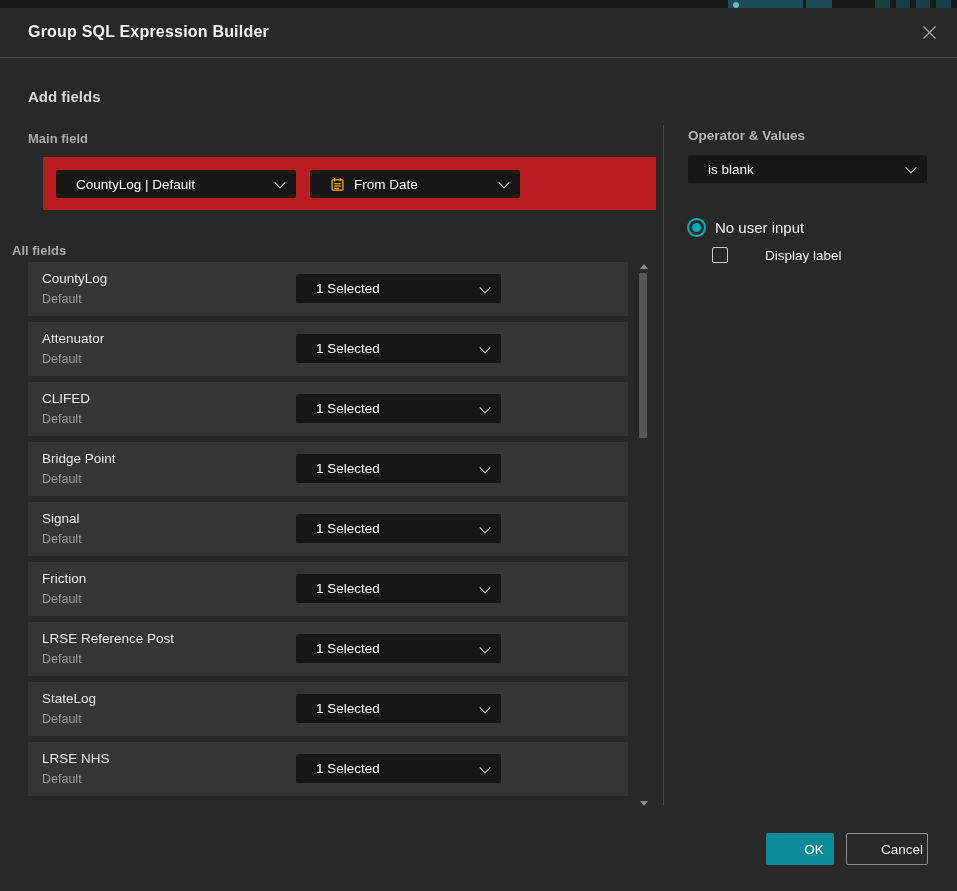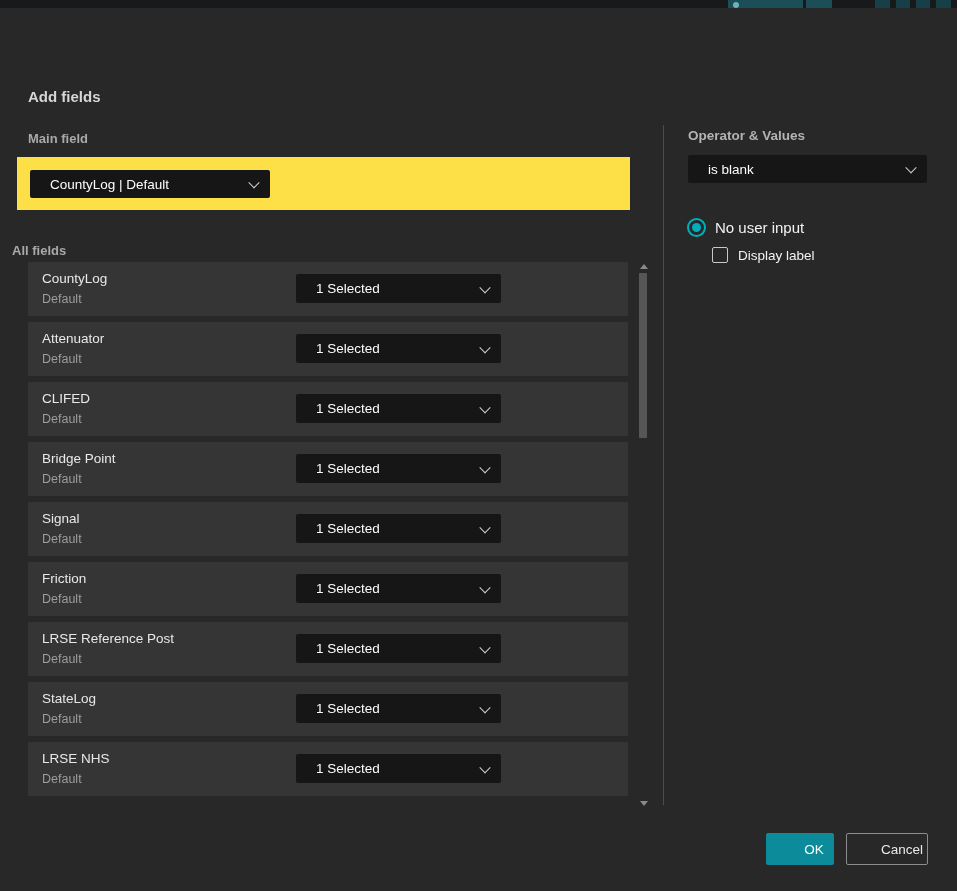--- a/index.html
+++ b/index.html
@@ -34,21 +34,21 @@
     font-size:13.5px;display:flex;align-items:center;padding:0 28px 0 20px;
     box-sizing:border-box;cursor:pointer;
   }
   .select .chev{
     position:absolute;right:12px;top:50%;width:7px;height:7px;
     border-right:1.5px solid #cfcfcf;border-bottom:1.5px solid #cfcfcf;
     transform:translateY(-65%) rotate(45deg);
   }
   .cal-icon{display:inline-flex;margin-right:9px;flex:none;}
 
-  .main-field-box{position:absolute;left:17px;top:149px;width:613px;height:53px;background:#fde047;}
+  .main-field-box{position:absolute;left:43px;top:149px;width:613px;height:53px;background:#b91c1c;}
   .sel-layer{left:13px;top:13px;width:240px;height:28px;position:absolute;}
   .sel-field{left:267px;top:13px;width:210px;height:28px;position:absolute;}
 
   
   .fields-list{position:absolute;left:28px;top:254px;width:600px;}
   .field-row{position:relative;height:54px;margin-bottom:6px;background:#353535;}
   .field-name{position:absolute;left:14px;top:9px;font-size:13.5px;color:#e8e8e8;}
   .field-sub{position:absolute;left:14px;top:30px;font-size:12.5px;color:#9c9c9c;}
   .sel-row{left:268px;top:12px;width:205px;height:29px;}
 
@@ -60,21 +60,21 @@
   .sb-thumb{position:absolute;left:2px;top:11px;width:8px;height:165px;background:#565656;border-radius:1px;}
 
   .v-divider{position:absolute;left:663px;top:117px;width:1px;height:680px;background:#4d4d4d;}
 
   
   .sel-operator{left:688px;top:147px;width:239px;height:28px;}
   .radio-row{position:absolute;left:687px;top:210px;display:flex;align-items:center;cursor:pointer;}
   .radio{width:15px;height:15px;border-radius:50%;border:2px solid #00aebc;position:relative;flex:none;}
   .radio.on::after{content:"";position:absolute;inset:3px;border-radius:50%;background:#00aebc;}
   .radio-label{margin-left:9px;font-size:15px;color:#f2f2f2;}
-  .check-row{position:absolute;left:712px;top:239px;display:flex;align-items:center;cursor:pointer;}
+  .check-row{position:absolute;left:712px;top:239px;display:flex;align-items:center;cursor:pointer;gap:27px;}
   .checkbox{width:14px;height:14px;border:1.5px solid #c9c9c9;border-radius:2px;background:transparent;flex:none;}
   .check-label{margin-left:10px;font-size:13.5px;color:#f2f2f2;}
 
   
   .btn{position:absolute;top:825px;height:32px;font-size:13.5px;border-radius:2px;cursor:pointer;box-sizing:border-box;font-family:inherit;padding-left:34px;}
   .btn-ok{left:766px;width:68px;background:#0c8b9b;border:none;color:#ffffff;}
   .btn-cancel{left:846px;width:82px;background:transparent;border:1px solid #8c8c8c;color:#e9e9e9;}
 </style>
 </head>
 <body>
@@ -84,27 +84,52 @@
   <div class="frag-dot"></div>
   <div class="frag" style="left:806px;width:26px;"></div>
   <div class="frag dk" style="left:875px;width:15px;"></div>
   <div class="frag dk" style="left:896px;width:14px;"></div>
   <div class="frag dk" style="left:916px;width:14px;"></div>
   <div class="frag dk" style="left:936px;width:15px;"></div>
 </div>
 
 <div class="dialog">
 
+  <div class="titlebar">
+    <span class="title">Group SQL Expression Builder</span>
+    <button class="close-btn">
+      <span>
+        <svg width="17" height="17" viewBox="0 0 17 17">
+          <line x1="2.5" y1="2.5" x2="14.5" y2="14.5" stroke="#a6a6a6" stroke-width="1.3"></line>
+          <line x1="14.5" y1="2.5" x2="2.5" y2="14.5" stroke="#a6a6a6" stroke-width="1.3"></line>
+        </svg>
+      </span>
+    </button>
+  </div>
 
   <div class="h-add">Add fields</div>
   <div class="h-sub h-main">Main field</div>
 
   <div class="main-field-box">
     <div class="select sel-layer">
       <span>CountyLog | Default</span>
+      <span class="chev"></span>
+    </div>
+    <div class="select sel-field">
+      <span class="cal-icon">
+        <svg width="15" height="15" viewBox="0 0 16 16" fill="none" stroke="#f2b200" stroke-width="1.4">
+          <rect x="2.2" y="3" width="11.6" height="11" rx="1"></rect>
+          <line x1="5" y1="1.2" x2="5" y2="4.6"></line>
+          <line x1="11" y1="1.2" x2="11" y2="4.6"></line>
+          <line x1="4.5" y1="7.2" x2="11.5" y2="7.2"></line>
+          <line x1="4.5" y1="9.7" x2="11.5" y2="9.7"></line>
+          <line x1="4.5" y1="12.2" x2="9.5" y2="12.2"></line>
+        </svg>
+      </span>
+      <span>From Date</span>
       <span class="chev"></span>
     </div>
   </div>
 
   <div class="h-sub h-all">All fields</div>
 
   <div class="fields-list" id="fields-list">
   <div class="field-row">
     <div class="field-name">CountyLog</div>
     <div class="field-sub">Default</div>

